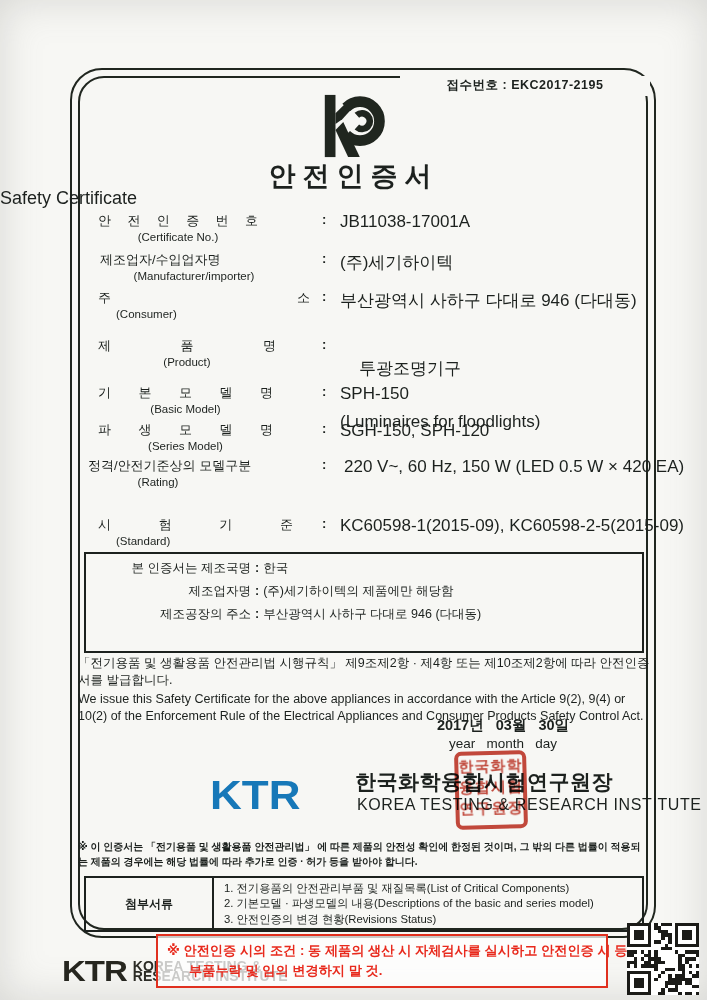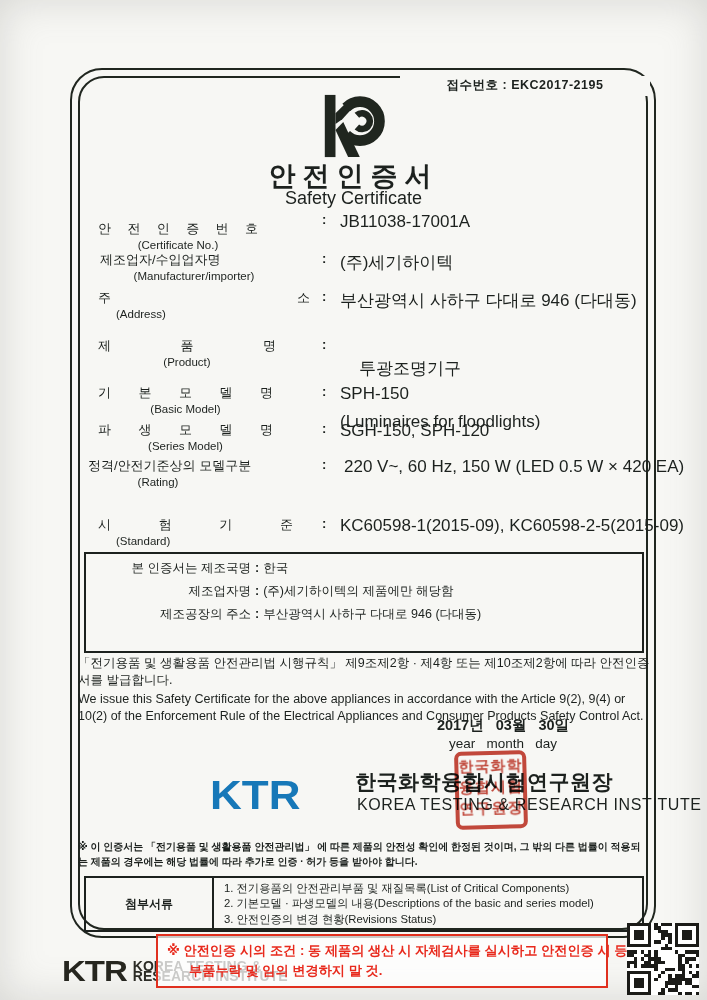--- a/index.html
+++ b/index.html
@@ -14,21 +14,21 @@
   .border-inner{position:absolute;left:6px;top:6px;right:6px;bottom:6px;
         border:2px solid #20261f;border-radius:26px;}
 
   .receipt{position:absolute;left:400px;top:76px;width:250px;text-align:center;
         font-size:12.5px;font-weight:bold;letter-spacing:.5px;background:#f7f7f4;padding:1px 0 2px;}
 
   
   .kc{position:absolute;left:318px;top:94px;}
   .title-ko{position:absolute;left:0;top:158px;width:707px;text-align:center;
         font-size:27px;font-weight:bold;letter-spacing:7px;}
-  .title-en{position:absolute;left:0;top:188px;width:707px;text-align:center;
+  .title-en{position:absolute;left:0;top:188px;width:707px;
         font-size:18px;font-weight:500;}
 
   
   .row{position:absolute;font-size:13px;}
   .row .lab{display:block;white-space:pre;text-align:justify;text-align-last:justify;font-weight:500;}
   .row .lab-en{display:block;text-align-last:center;font-size:11.5px;margin-top:1px;}
   .colon{position:absolute;left:322px;font-size:13px;font-weight:bold;}
   .val{position:absolute;left:340px;font-size:17px;white-space:pre;}
   .val .v2{display:block;margin-top:12px;}
 
@@ -95,37 +95,37 @@
       <rect x="7" y="0" width="11" height="64" fill="#20261f"></rect>
       <polygon points="18,36 31,64 43,64 26,28" fill="#20261f"></polygon>
       <polygon points="18,30 18,19 29,8 36,13 25,25" fill="#20261f"></polygon>
       <path d="M29,13 A20,20 0 1 1 29,41" fill="none" stroke="#20261f" stroke-width="11"></path>
       <path d="M40,21 A8,8 0 1 1 40,33" fill="none" stroke="#20261f" stroke-width="7"></path>
     </svg>
   </div>
   <div class="title-ko">안전인증서</div>
   <div class="title-en">Safety Certificate</div>
 
-  <div class="row" style="left:98px;top:220px;width:160px">
+  <div class="row" style="left:98px;top:212px;width:160px">
     <span class="lab">안 전 인 증 번 호</span>
     <span class="lab-en">(Certificate No.)</span>
   </div>
   <div class="colon" style="top:212px">:</div>
   <div class="val" style="top:212px">JB11038-17001A</div>
 
   <div class="row" style="left:100px;top:251px;width:188px">
     <span class="lab">제조업자/수입업자명</span>
     <span class="lab-en">(Manufacturer/importer)</span>
   </div>
   <div class="colon" style="top:251px">:</div>
   <div class="val" style="top:251px">(주)세기하이텍</div>
 
   <div class="row" style="left:98px;top:289px;width:212px">
     <span class="lab">주 소</span>
-    <span class="lab-en" style="text-align:left;text-align-last:left;padding-left:18px">(Address)</span>
+    <span class="lab-en" style="text-align:left;text-align-last:left;padding-left:18px">(Consumer)</span>
   </div>
   <div class="colon" style="top:289px">:</div>
   <div class="val" style="top:289px">부산광역시 사하구 다대로 946 (다대동)</div>
 
   <div class="row" style="left:98px;top:337px;width:178px">
     <span class="lab">제 품 명</span>
     <span class="lab-en">(Product)</span>
   </div>
   <div class="colon" style="top:337px">:</div>
   <div class="val" style="top:337px">

